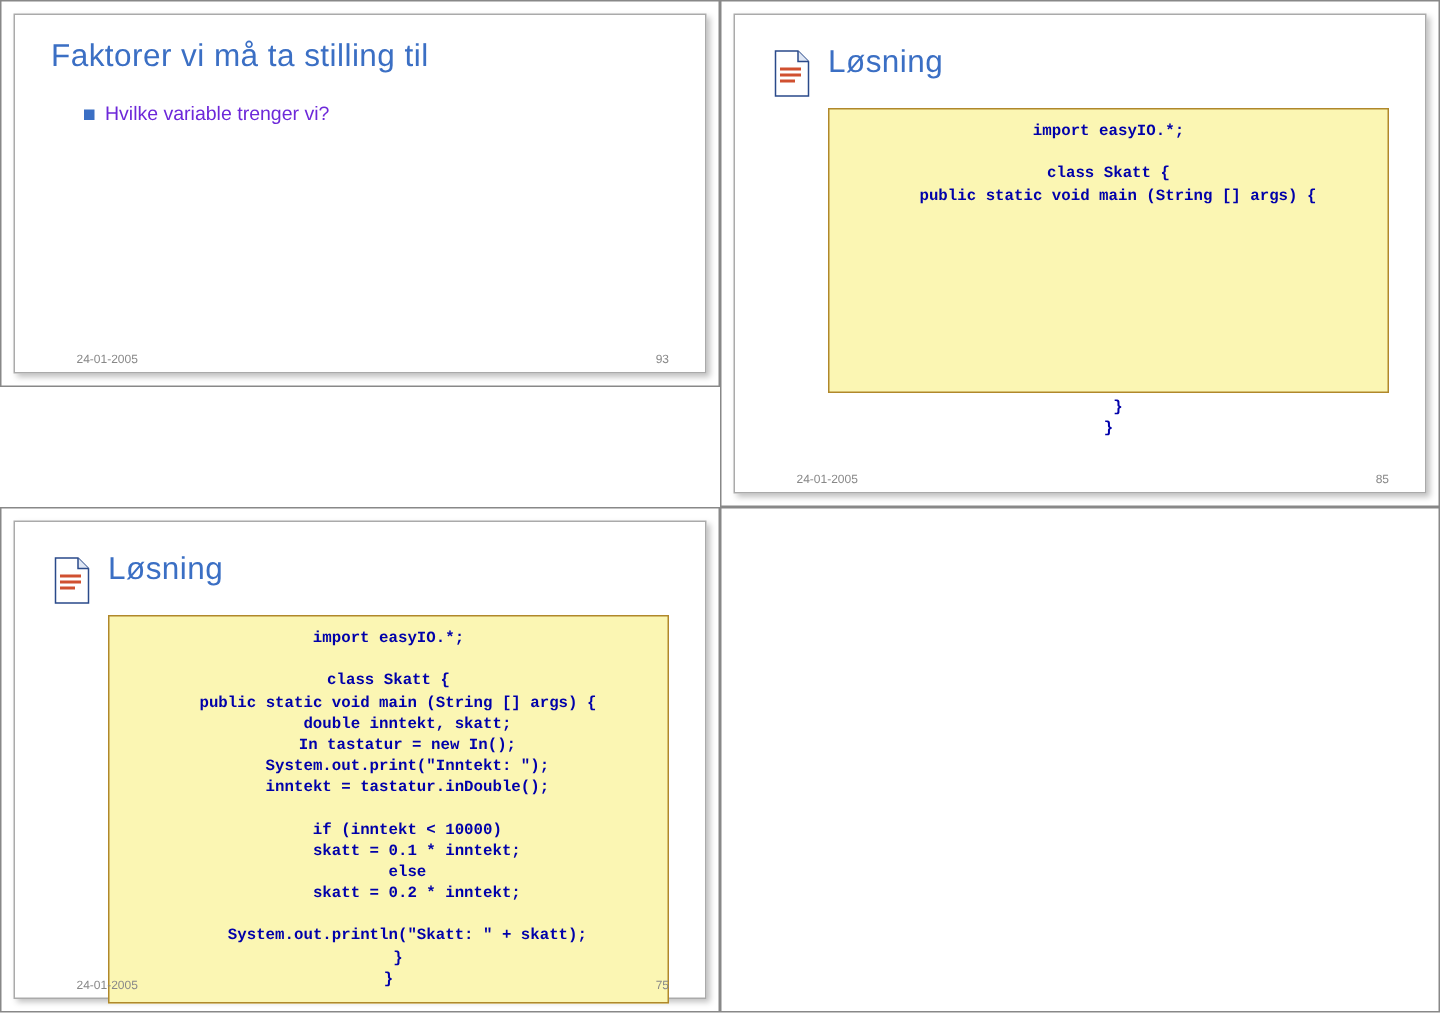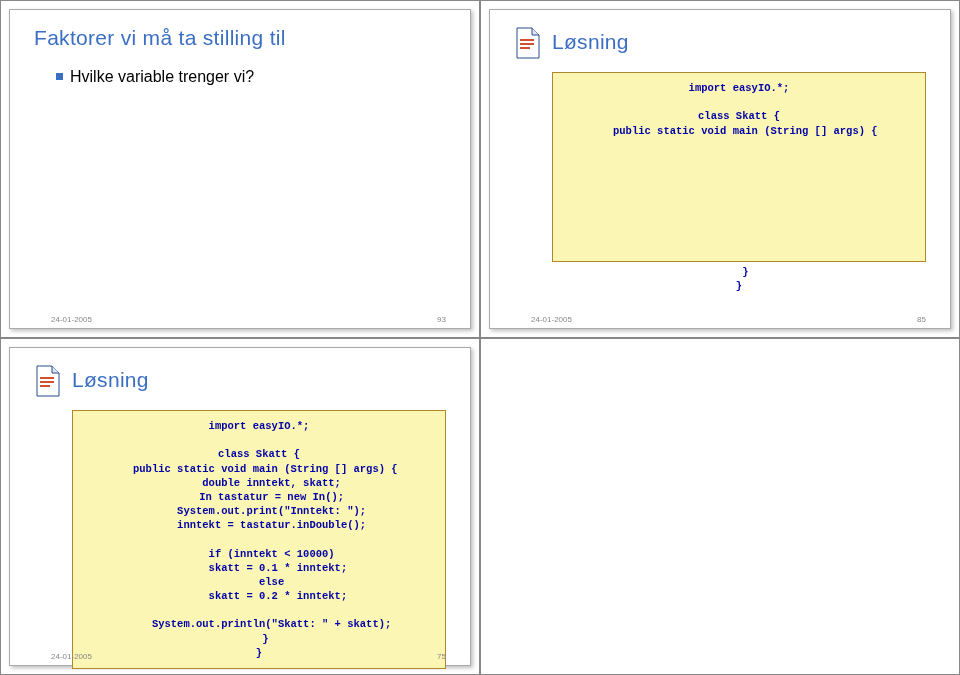--- a/index.html
+++ b/index.html
@@ -38,22 +38,22 @@
   }
   .bullet-list {
     list-style: none;
     padding: 0;
     margin: 0 0 0 22px;
   }
   .bullet-list > li {
     position: relative;
     padding-left: 14px;
     margin-bottom: 6px;
-    font-size: 16px;
-    color: #000000;
+    font-size: 13px;
+    color: #6d28d9;
   }
   .bullet-list > li::before {
     content: "";
     position: absolute;
     left: 0;
     top: 5px;
     width: 7px;
     height: 7px;
     background: #3b6fc4;
   }
@@ -73,30 +73,30 @@
   }
   .footer {
     position: absolute;
     bottom: 4px;
     left: 41px;
     right: 24px;
     font-size: 8px;
     color: #888;
   }
   .footer .pg { float: right; }
-  .icon-row { display: flex; align-items: flex-start; }
+  .icon-row { display: flex; align-items: center; }
   .doc-icon {
     width: 28px;
     height: 34px;
     margin-right: 10px;
     flex: none;
     position: relative;
   }
   .doc-icon svg { width: 28px; height: 34px; }
-  #page-tl { top: 0; left: 0; width: 480px; height: 338px; }
+  #page-tl { top: 0; left: 0; width: 480px; height: 258px; }
   #page-tr { top: 0; left: 480px; width: 480px; height: 338px; }
   #page-bl { top: 338px; left: 0; width: 480px; height: 337px; }
   #page-br { top: 338px; left: 480px; width: 480px; height: 337px; }
   .code-right { margin-left: 38px; }
 </style>
 </head>
 <body>
 
 <div id="page-tl" class="page">
   <div class="slide">

